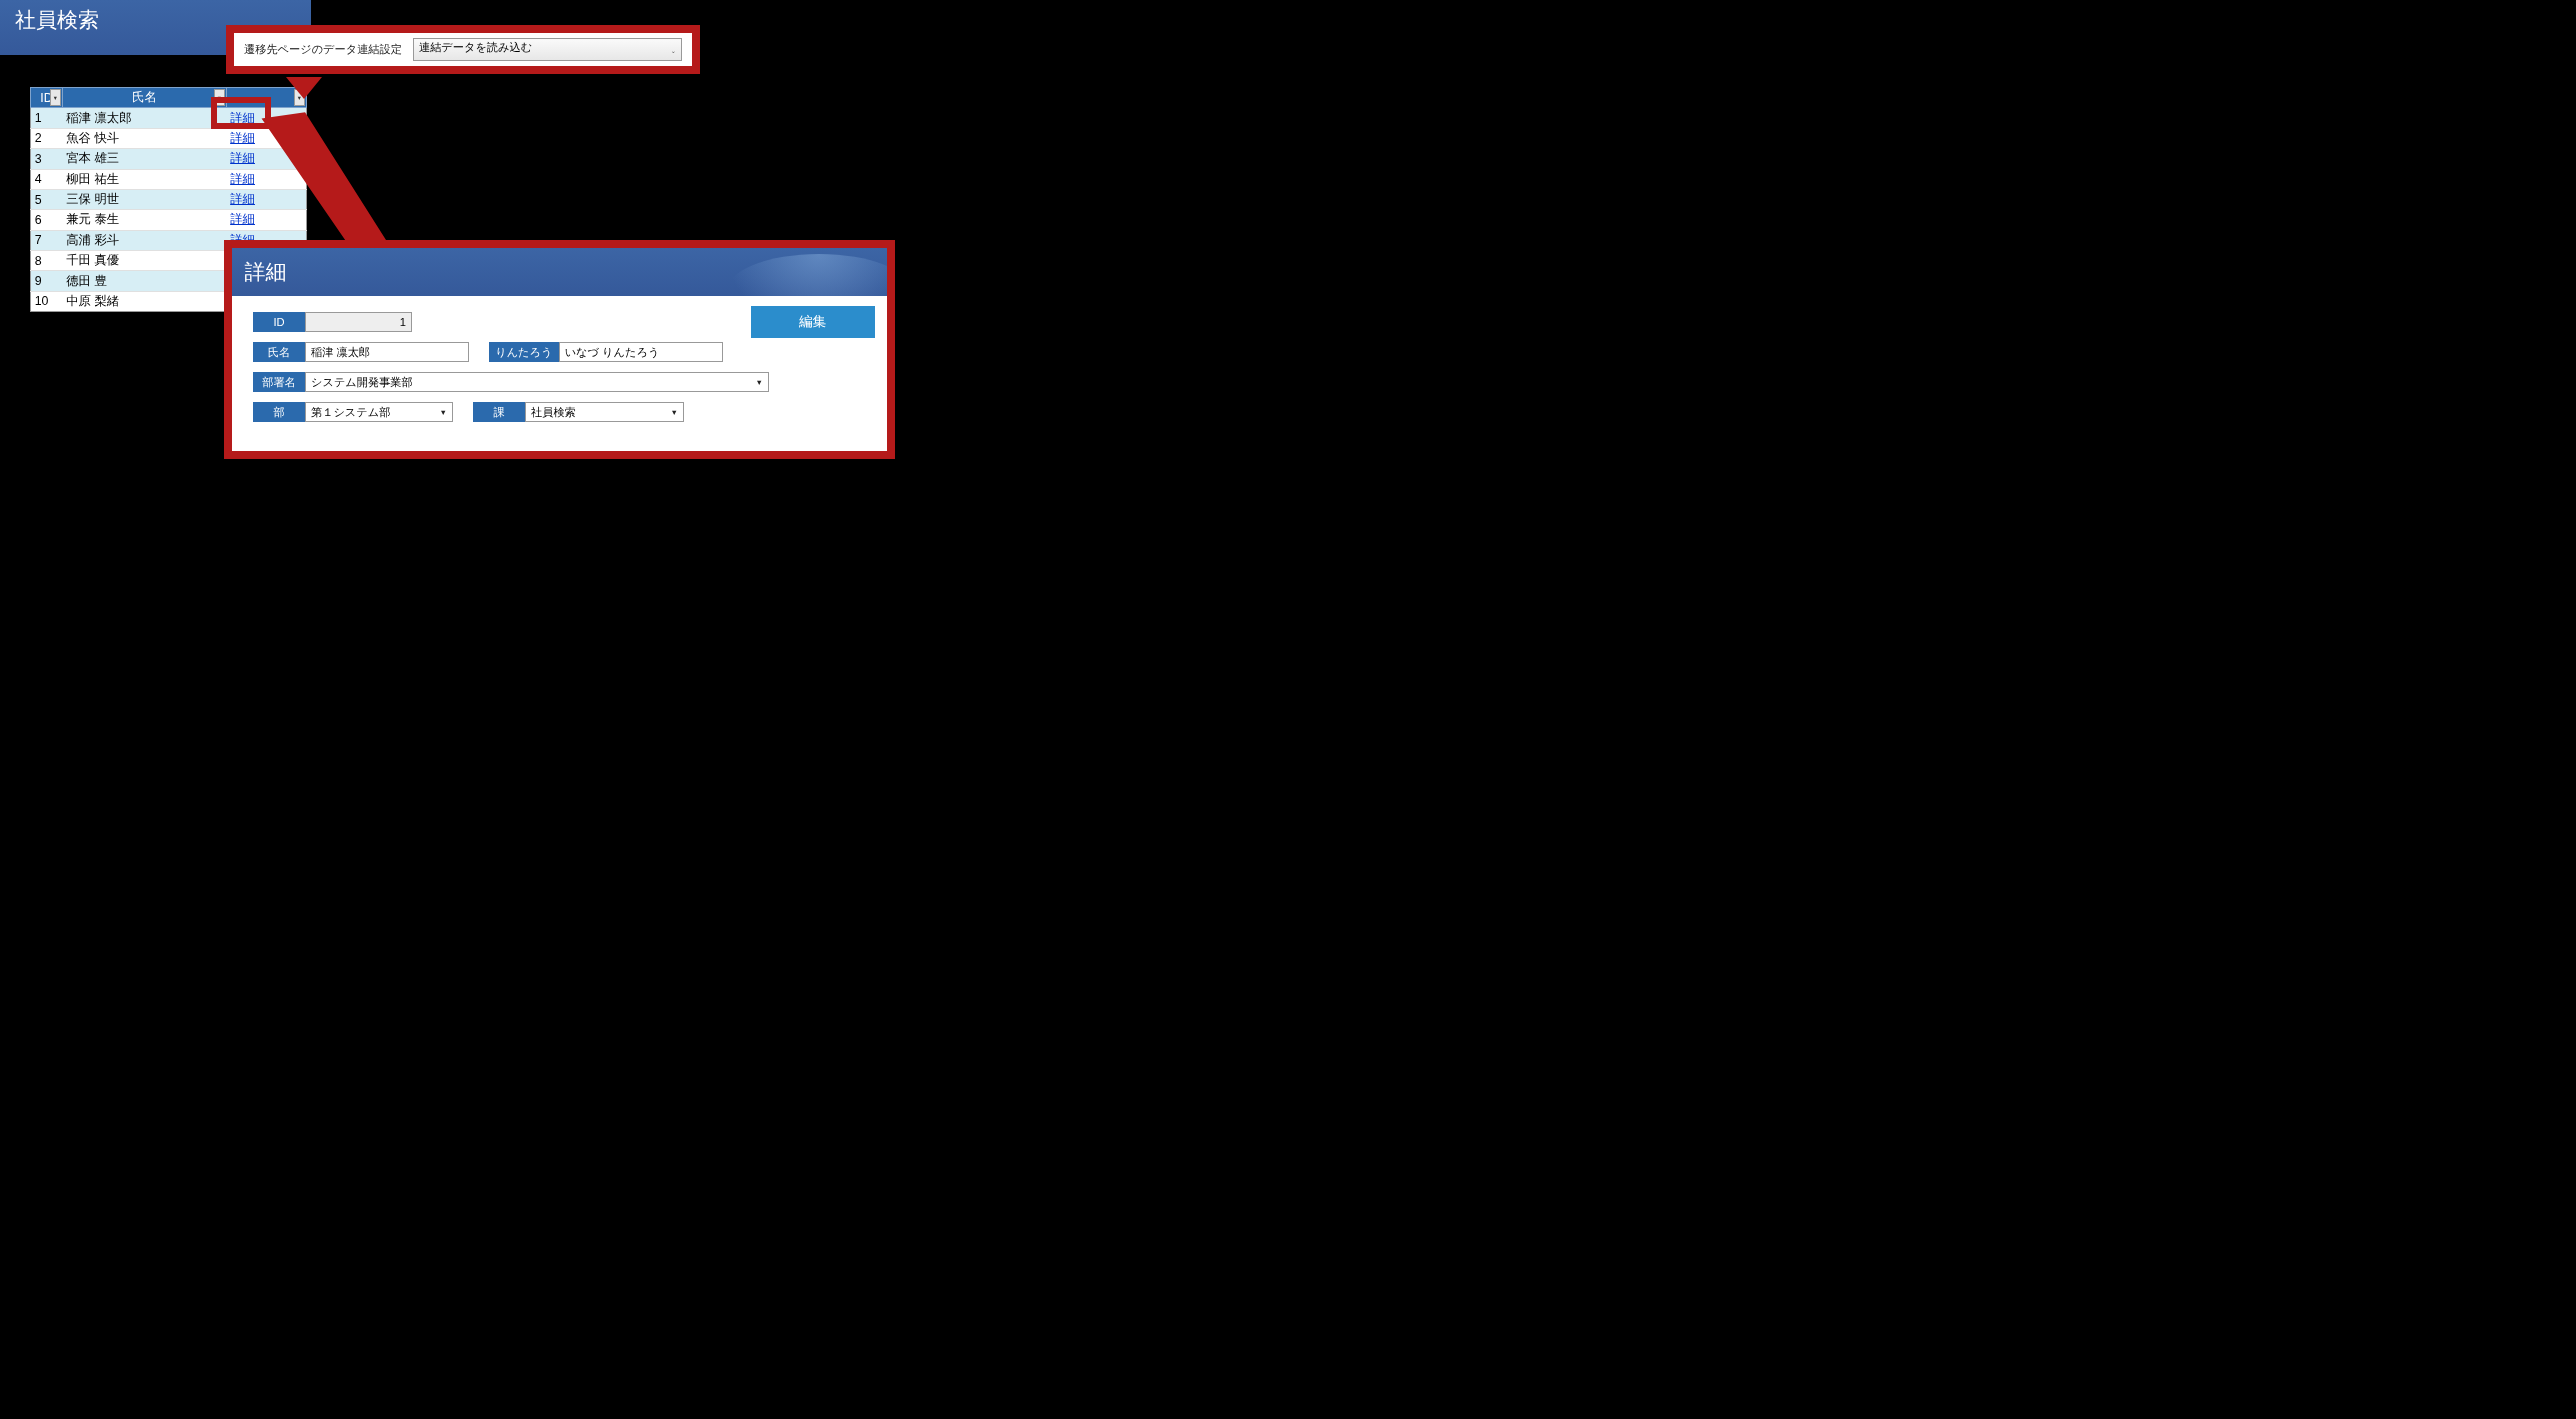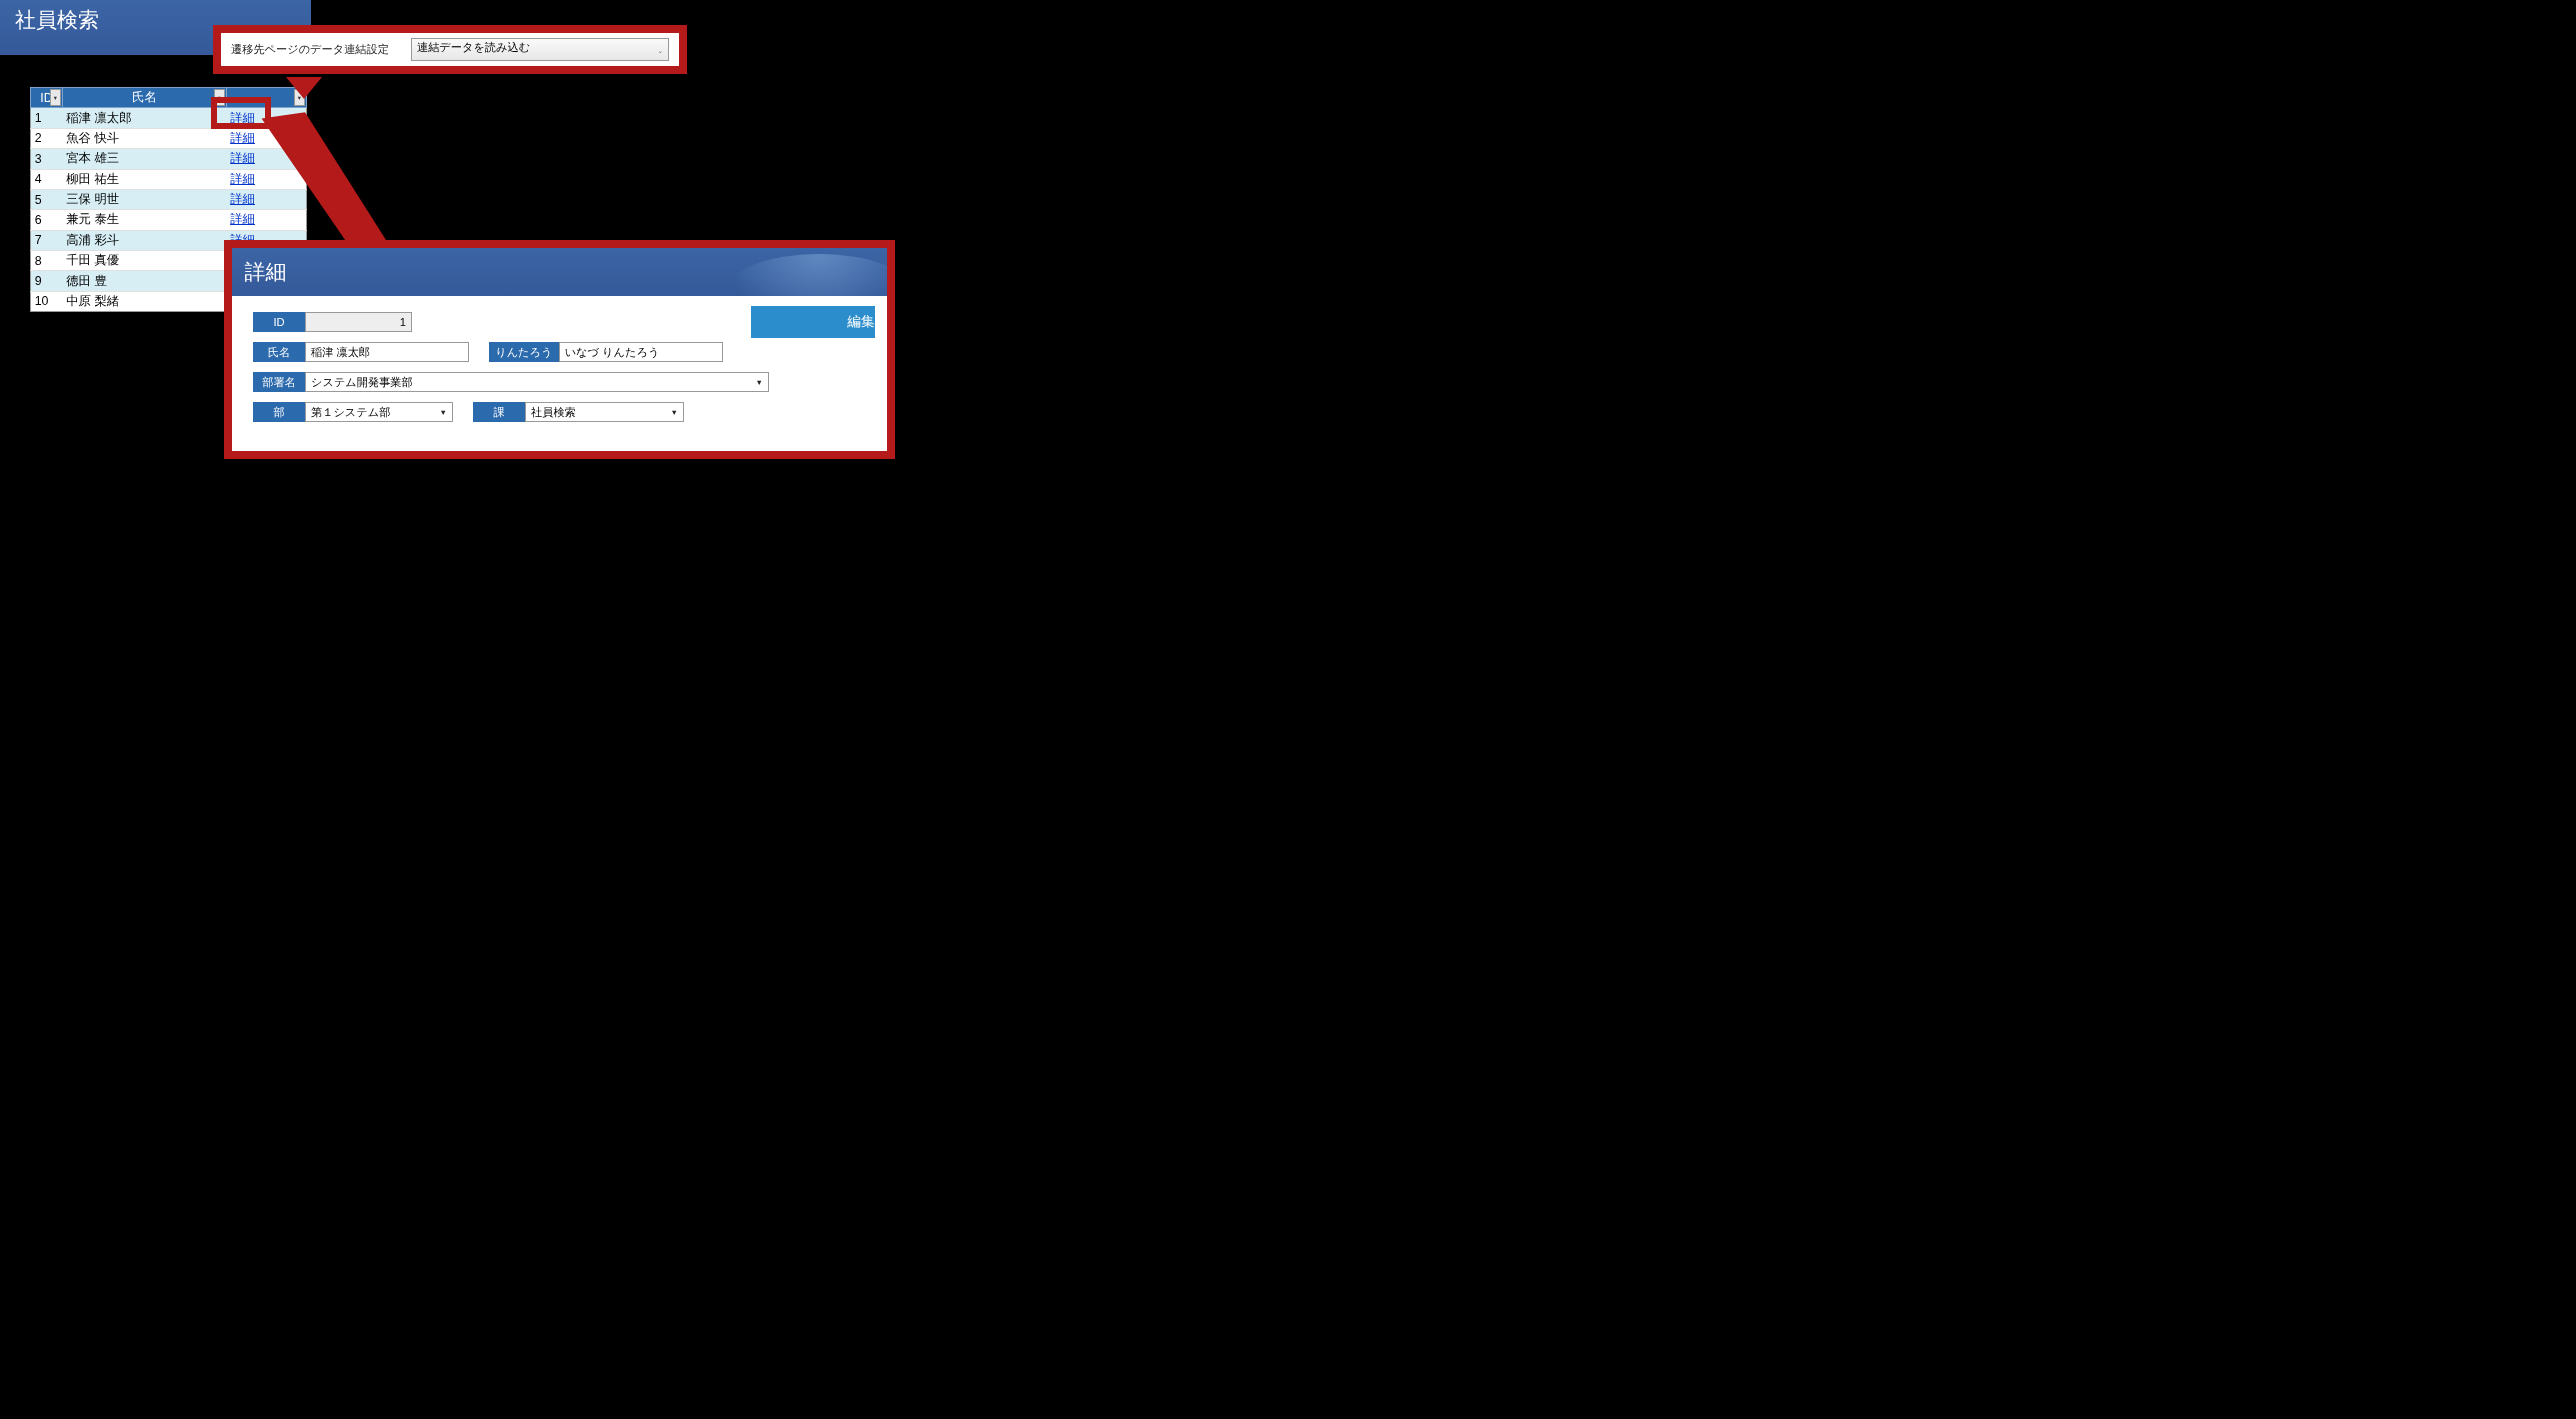--- a/index.html
+++ b/index.html
@@ -16,41 +16,41 @@
     .col-id { width: 32px; }
     .col-name { width: 164px; text-align: center; }
     .col-btn { width: 80px; text-align: center; }
     .search-table td { padding: 1.2px 3.7px; border-top: 0.6px solid #e0e0e0; white-space: nowrap; }
     .search-table tr.odd { background: #d7eef5; }
     .search-table tr.even { background: #ffffff; }
     .td-id { text-align: left; padding-left: 5px; }
     .td-link a, .td-link span { color: #0033cc; text-decoration: underline; font-size: 12.4px; }
 
     
-    .callout { position: absolute; left: 213px; top: 25px; width: 474px; border: 8.7px solid #b51a1a; background: #fff; display: flex; align-items: center; padding: 5px 10px; gap: 22px; }
+    .callout { position: absolute; left: 226px; top: 25px; width: 474px; border: 8.7px solid #b51a1a; background: #fff; display: flex; align-items: center; padding: 5px 10px; gap: 11px; }
     .callout-label { font-size: 11.2px; color: #222; }
     .callout-select { flex: 1; height: 23px; border: 0.6px solid #999; background: linear-gradient(#fafafa,#e7e7e7); font-size: 11.2px; padding: 1.2px 15px 1.2px 5px; position: relative; }
     .callout-select-caret { position: absolute; right: 5px; top: 50%; transform: translateY(-50%); font-size: 6.2px; color: #555; }
 
     .callout-tail { position: absolute; left: 286px; top: 77px; width: 0; height: 0; border-left: 18.6px solid transparent; border-right: 18.6px solid transparent; border-top: 22.4px solid #b51a1a; }
 
     
     .red-focus { position: absolute; left: 211px; top: 97px; width: 60px; height: 32px; border: 6.2px solid #b51a1a; }
 
     
     .arrow-svg { position: absolute; left: 249px; top: 106px; pointer-events: none; }
 
     
     .detail-wrap { position: absolute; left: 224px; top: 240px; width: 671px; border: 8.7px solid #b51a1a; background: #fff; }
     .detail-header { background: linear-gradient(180deg, #3c65a5 0%, #35599a 100%); padding: 10px 12.4px; position: relative; overflow: hidden; }
     .detail-header::after { content: ""; position: absolute; right: -25px; top: 6.2px; width: 186px; height: 75px; border-radius: 50%; background: radial-gradient(ellipse at 50% 0%, rgba(120,160,210,.6), transparent 70%); }
     .detail-title { color: #fff; font-size: 21px; font-weight: 400; position: relative; }
     .detail-body { background: #fff; padding: 16px 21px 18.6px; position: relative; }
 
-    .edit-btn { position: absolute; right: 12.4px; top: 10px; width: 124px; height: 32px; background: #2b8dcc; color: #fff; font-size: 13.7px; display: flex; align-items: center; justify-content: flex-end; }
+    .edit-btn { position: absolute; right: 12.4px; top: 10px; width: 124px; height: 32px; background: #2b8dcc; color: #fff; font-size: 13.7px; display: flex; align-items: center; justify-content: center; }
 
     .form-row { margin-bottom: 10px; display: flex; gap: 20px; align-items: center; }
     .field { display: flex; align-items: stretch; }
     .field-label { background: #2b6aad; color: #fff; font-size: 11.2px; padding: 2.5px 6.2px; display: flex; align-items: center; justify-content: center; min-width: 52px; }
     .field-input { border: 0.6px solid #999; padding: 2.5px 5px; font-size: 11.2px; background: #fff; min-width: 75px; height: 20px; display: flex; align-items: center; }
     .field-input.num { justify-content: flex-end; background: #eeeeee; }
     .field-select { border: 0.6px solid #999; padding: 1.2px 5px; font-size: 11.2px; background: #fff; height: 20px; position: relative; display: flex; align-items: center; }
     .field-select .caret, .caret-tri { position: absolute; right: 5px; font-size: 7.5px; color: #222; }
     .w-id { width: 107px; }
     .w-name { width: 164px; }

